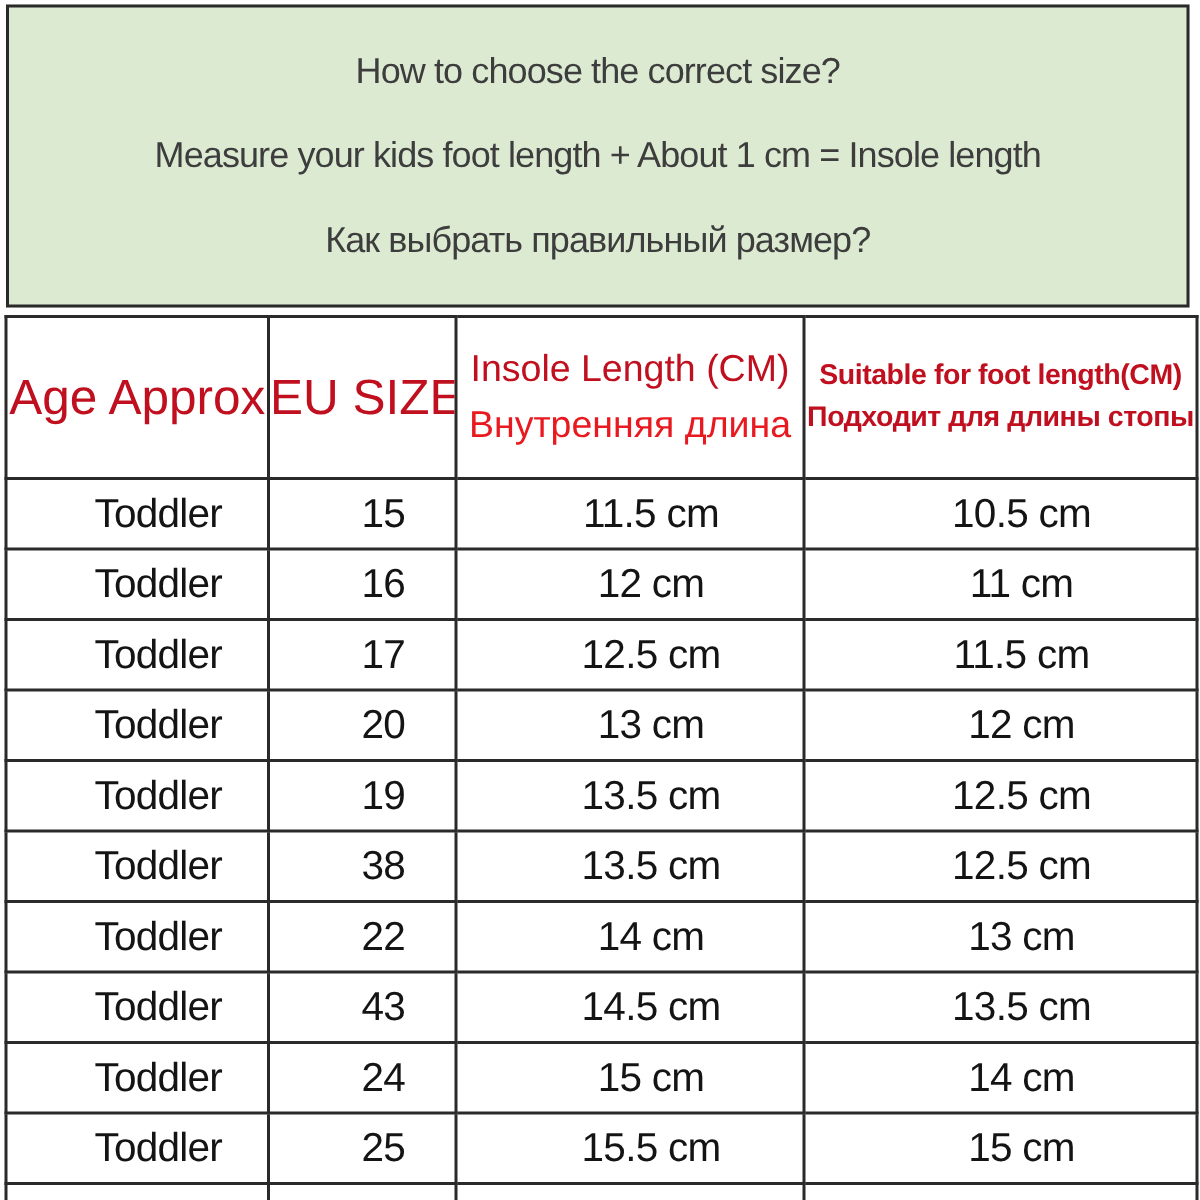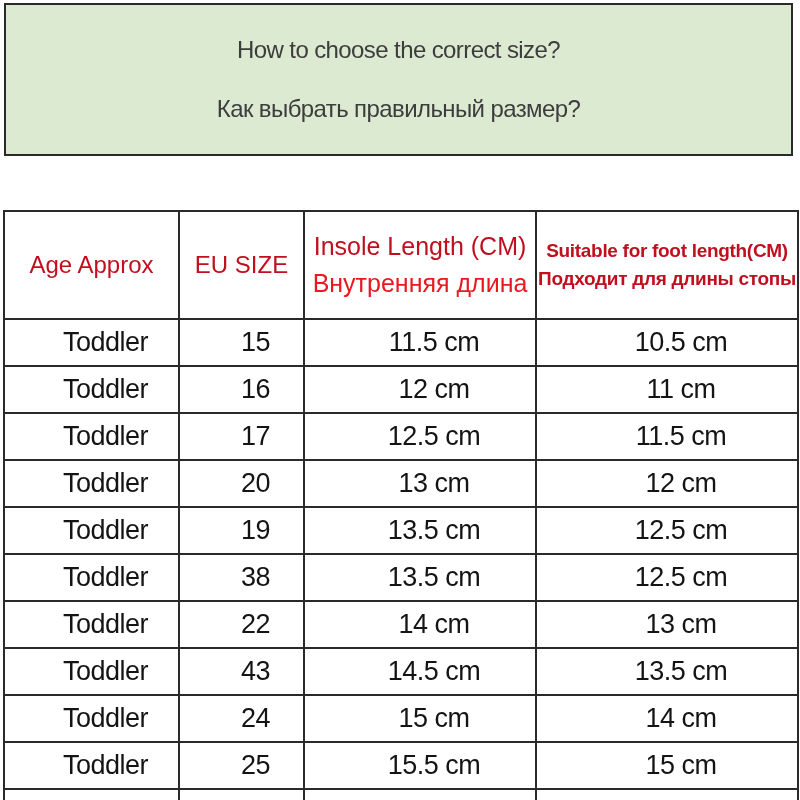--- a/index.html
+++ b/index.html
@@ -6,21 +6,21 @@
   html,body { width:800px; height:800px; }
   body {
     position:relative;
     background:#ffffff;
     overflow:hidden;
     font-family:"Liberation Sans","DejaVu Sans",sans-serif;
   }
   .info-box {
     position:absolute;
     left:4px; top:3px;
-    width:789px; height:153px;
+    width:789px; height:202px;
     background:var(--info-bg,#dcead2);
     border:2px solid var(--border,#2a2a2a);
     display:flex;
     flex-direction:column;
     justify-content:space-evenly;
     align-items:center;
     text-align:center;
   }
   .info-line {
     font-size:24px;
@@ -40,21 +40,21 @@
     text-align:center;
     vertical-align:middle;
     padding:0;
     overflow:hidden;
     white-space:nowrap;
   }
   .size-table tr.header-row td { height:108px; }
   .size-table tr.data-row td { height:47px; }
   .size-table tr.partial-row td { height:12px; }
   .hdr-simple {
-    font-size:24px;
+    font-size:33px;
     color:var(--red-dark,#c00f1e);
   }
   .hdr-two-line div { line-height:1.5; }
   .hdr-insole-en { font-size:25px; color:var(--red-dark,#c00f1e); }
   .hdr-insole-ru { font-size:25px; color:var(--red-bright,#e8191f); }
   .hdr-foot-en, .hdr-foot-ru {
     font-size:19px;
     font-weight:bold;
     color:var(--red-dark,#c00f1e);
     letter-spacing:-0.3px;
@@ -64,20 +64,21 @@
     color:var(--cell-text,#141414);
     letter-spacing:-0.5px;
     padding-left:28px;
   }
 </style>
 </head>
 <body>
 
 <div class="info-box">
   <div class="info-line">How to choose the correct size?</div>
+  <div class="info-line">Measure your kids foot length + About 1 cm = Insole length</div>
   <div class="info-line">Как выбрать правильный размер?</div>
 </div>
 
 <table class="size-table">
   <colgroup>
     <col style="width:175px">
     <col style="width:125px">
     <col style="width:232px">
     <col style="width:262px">
   </colgroup>

